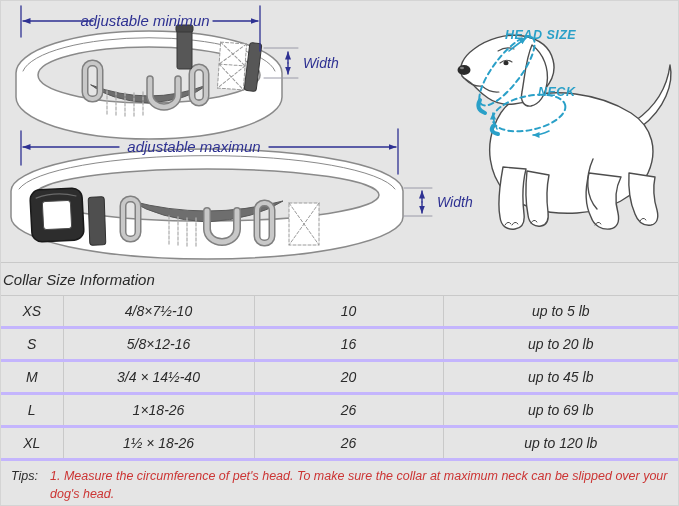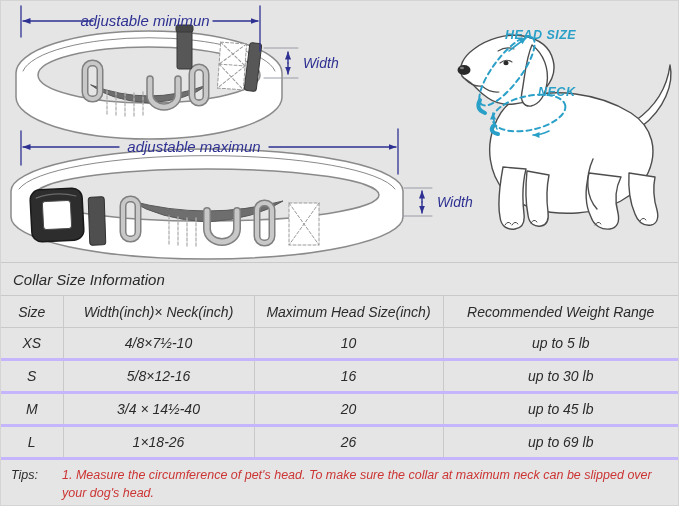--- a/index.html
+++ b/index.html
@@ -20,32 +20,32 @@
   .teal-label{fill:#2aa0c8;font-size:12.5px;font-weight:bold;letter-spacing:.5px;font-family:"Liberation Sans",sans-serif;}
   .table-area{position:absolute;top:261px;left:0;width:677px;}
   table.size-table{
     border-collapse:collapse;width:100%;
     border-top:1px solid #c9c9c9;
     table-layout:fixed;
     font-size:14px;color:#2b2b2b;
   }
   col.c-size{width:62px;} col.c-wn{width:191px;} col.c-head{width:189px;}
   tr.title-row td{
-    height:30px;padding-left:12px;font-size:15px;text-align:left;
+    height:30px;padding-left:2px;font-size:15px;text-align:left;
     border-bottom:1px solid #c9c9c9;
   }
   tr.head-row td{height:29px;border-bottom:1px solid #c9c9c9;text-align:center;}
   tr.data-row td{height:28px;border-bottom:3px solid #c4b5fd;text-align:center;}
   td.vline{border-right:1px solid #c9c9c9;}
   .tips{
     display:flex;align-items:flex-start;
     padding:6px 6px 4px 10px;
     font-size:12.5px;line-height:18px;
   }
-  .tips-label{flex:0 0 auto;margin-right:24px;color:#2b2b2b;}
+  .tips-label{flex:0 0 auto;margin-right:12px;color:#2b2b2b;}
   .tip-red{color:#cc3534;}
 </style>
 </head>
 <body>
 
 <div class="page">
 
   <div class="diagram-area">
     <svg width="677" height="261" viewBox="0 0 677 261">
       <defs>
@@ -195,50 +195,50 @@
       <colgroup>
           <col class="c-size">
           <col class="c-wn">
           <col class="c-head">
           <col>
         </colgroup>
       <tbody>
         <tr class="title-row">
           <td colspan="4">Collar Size Information</td>
         </tr>
-        <tr class="head-row">
-          <td class="vline">Size</td>
-          <td class="vline">Width(inch)× Neck(inch)</td>
-          <td class="vline">Maximum Head Size(inch)</td>
-          <td>Recommended Weight Range</td>
-        </tr>
         <tr class="data-row">
           <td class="vline">XS</td>
           <td class="vline">4/8×7½-10</td>
           <td class="vline">10</td>
           <td>up to 5 lb</td>
         </tr>
         <tr class="data-row">
           <td class="vline">S</td>
           <td class="vline">5/8×12-16</td>
           <td class="vline">16</td>
-          <td>up to 30 lb</td>
+          <td>up to 20 lb</td>
         </tr>
         <tr class="data-row">
           <td class="vline">M</td>
           <td class="vline">3/4 × 14½-40</td>
           <td class="vline">20</td>
           <td>up to 45 lb</td>
         </tr>
         <tr class="data-row">
           <td class="vline">L</td>
           <td class="vline">1×18-26</td>
           <td class="vline">26</td>
           <td>up to 69 lb</td>
         </tr>
+        <tr class="data-row">
+          <td class="vline">XL</td>
+          <td class="vline">1½ × 18-26</td>
+          <td class="vline">26</td>
+          <td>up to 120 lb</td>
+        </tr>
       </tbody>
     </table>
 
     <div class="tips">
       <span class="tips-label">Tips:</span>
       <div>
         <div class="tip-red">1. Measure the circumference of pet's head.  To make sure the collar at maximum neck can be slipped over your dog's head.</div>
 
       </div>
     </div>

